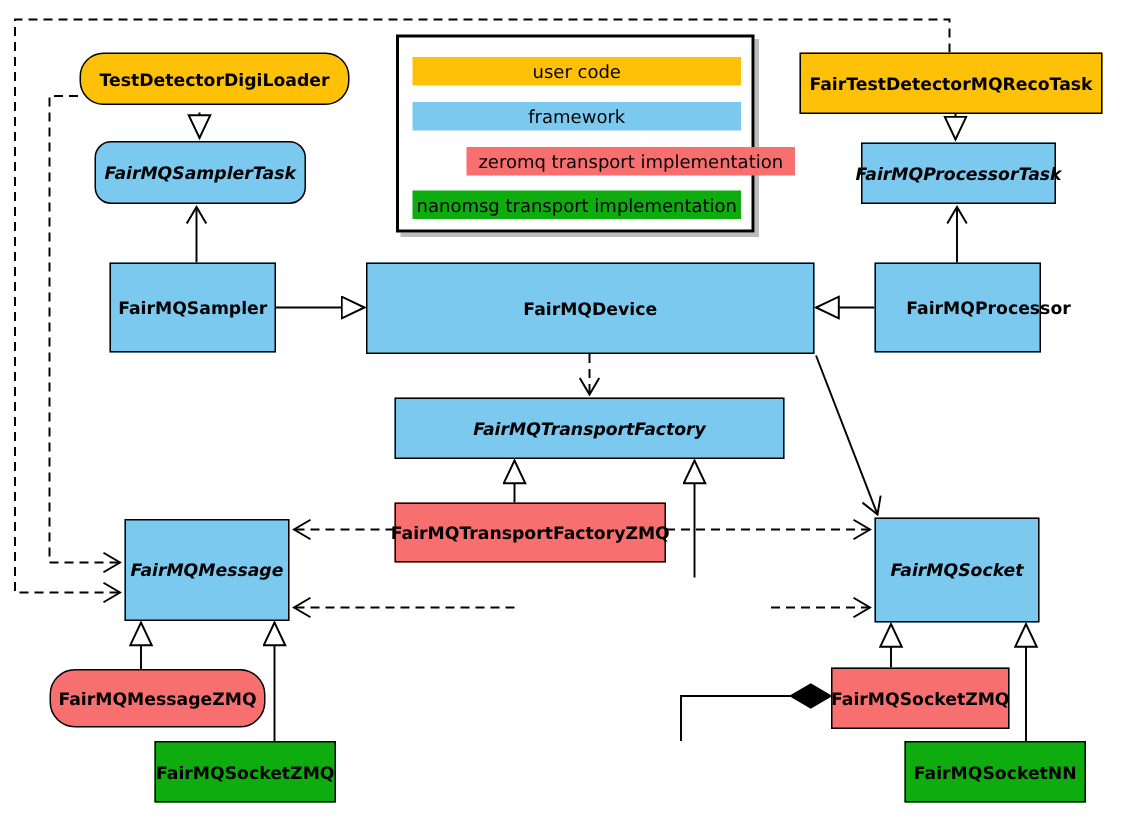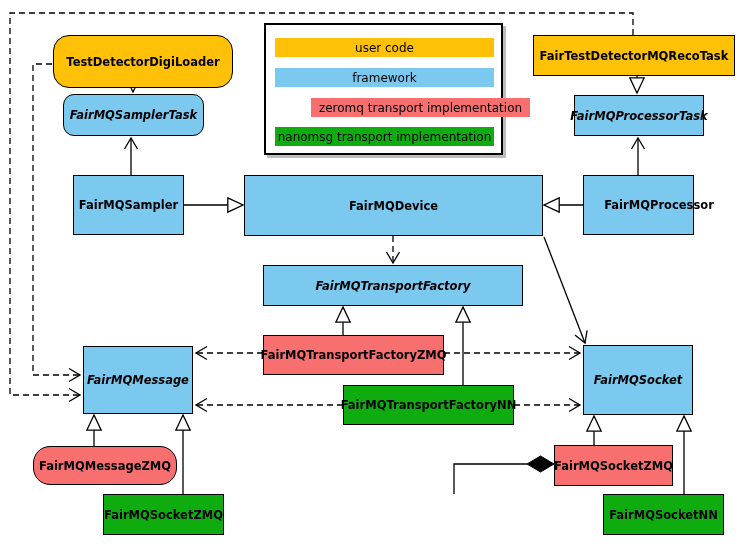--- a/index.html
+++ b/index.html
@@ -80,21 +80,21 @@
       <span>framework</span>
     </div>
     <div class="legend-bar cat-zeromq" style="top:73px;margin-left:36px;">
       <span>zeromq transport implementation</span>
     </div>
     <div class="legend-bar cat-nanomsg" style="top:102px;">
       <span>nanomsg transport implementation</span>
     </div>
   </div>
 
-  <div class="node cat-user" style="left:53px;top:35px;width:180px;height:53px;border-radius:16px;">
+  <div class="node cat-user" style="left:53px;top:35px;width:180px;height:35px;border-radius:16px;">
     <span>TestDetectorDigiLoader</span>
   </div>
   <div class="node cat-user" style="left:533px;top:35px;width:202px;height:41px;">
     <span>FairTestDetectorMQRecoTask</span>
   </div>
   <div class="node cat-framework abstract" style="left:63px;top:94px;width:141px;height:42px;border-radius:11px;">
     <span>FairMQSamplerTask</span>
   </div>
   <div class="node cat-framework abstract" style="left:574px;top:95px;width:130px;height:41px;">
     <span>FairMQProcessorTask</span>
@@ -107,23 +107,20 @@
   </div>
   <div class="node cat-framework" style="left:583px;top:175px;width:111px;height:60px;padding-left:41px;">
     <span>FairMQProcessor</span>
   </div>
   <div class="node cat-framework abstract" style="left:263px;top:265px;width:260px;height:41px;">
     <span>FairMQTransportFactory</span>
   </div>
   <div class="node cat-zeromq" style="left:263px;top:335px;width:181px;height:40px;">
     <span>FairMQTransportFactoryZMQ</span>
   </div>
-  <div class="node cat-nanomsg" style="left:343px;top:385px;width:171px;height:40px;">
-    <span>FairMQTransportFactoryNN</span>
-  </div>
   <div class="node cat-framework abstract" style="left:83px;top:346px;width:110px;height:68px;">
     <span>FairMQMessage</span>
   </div>
   <div class="node cat-framework abstract" style="left:583px;top:345px;width:110px;height:70px;">
     <span>FairMQSocket</span>
   </div>
   <div class="node cat-zeromq" style="left:33px;top:446px;width:144px;height:39px;border-radius:17px;">
     <span>FairMQMessageZMQ</span>
   </div>
   <div class="node cat-nanomsg" style="left:103px;top:494px;width:121px;height:41px;">

